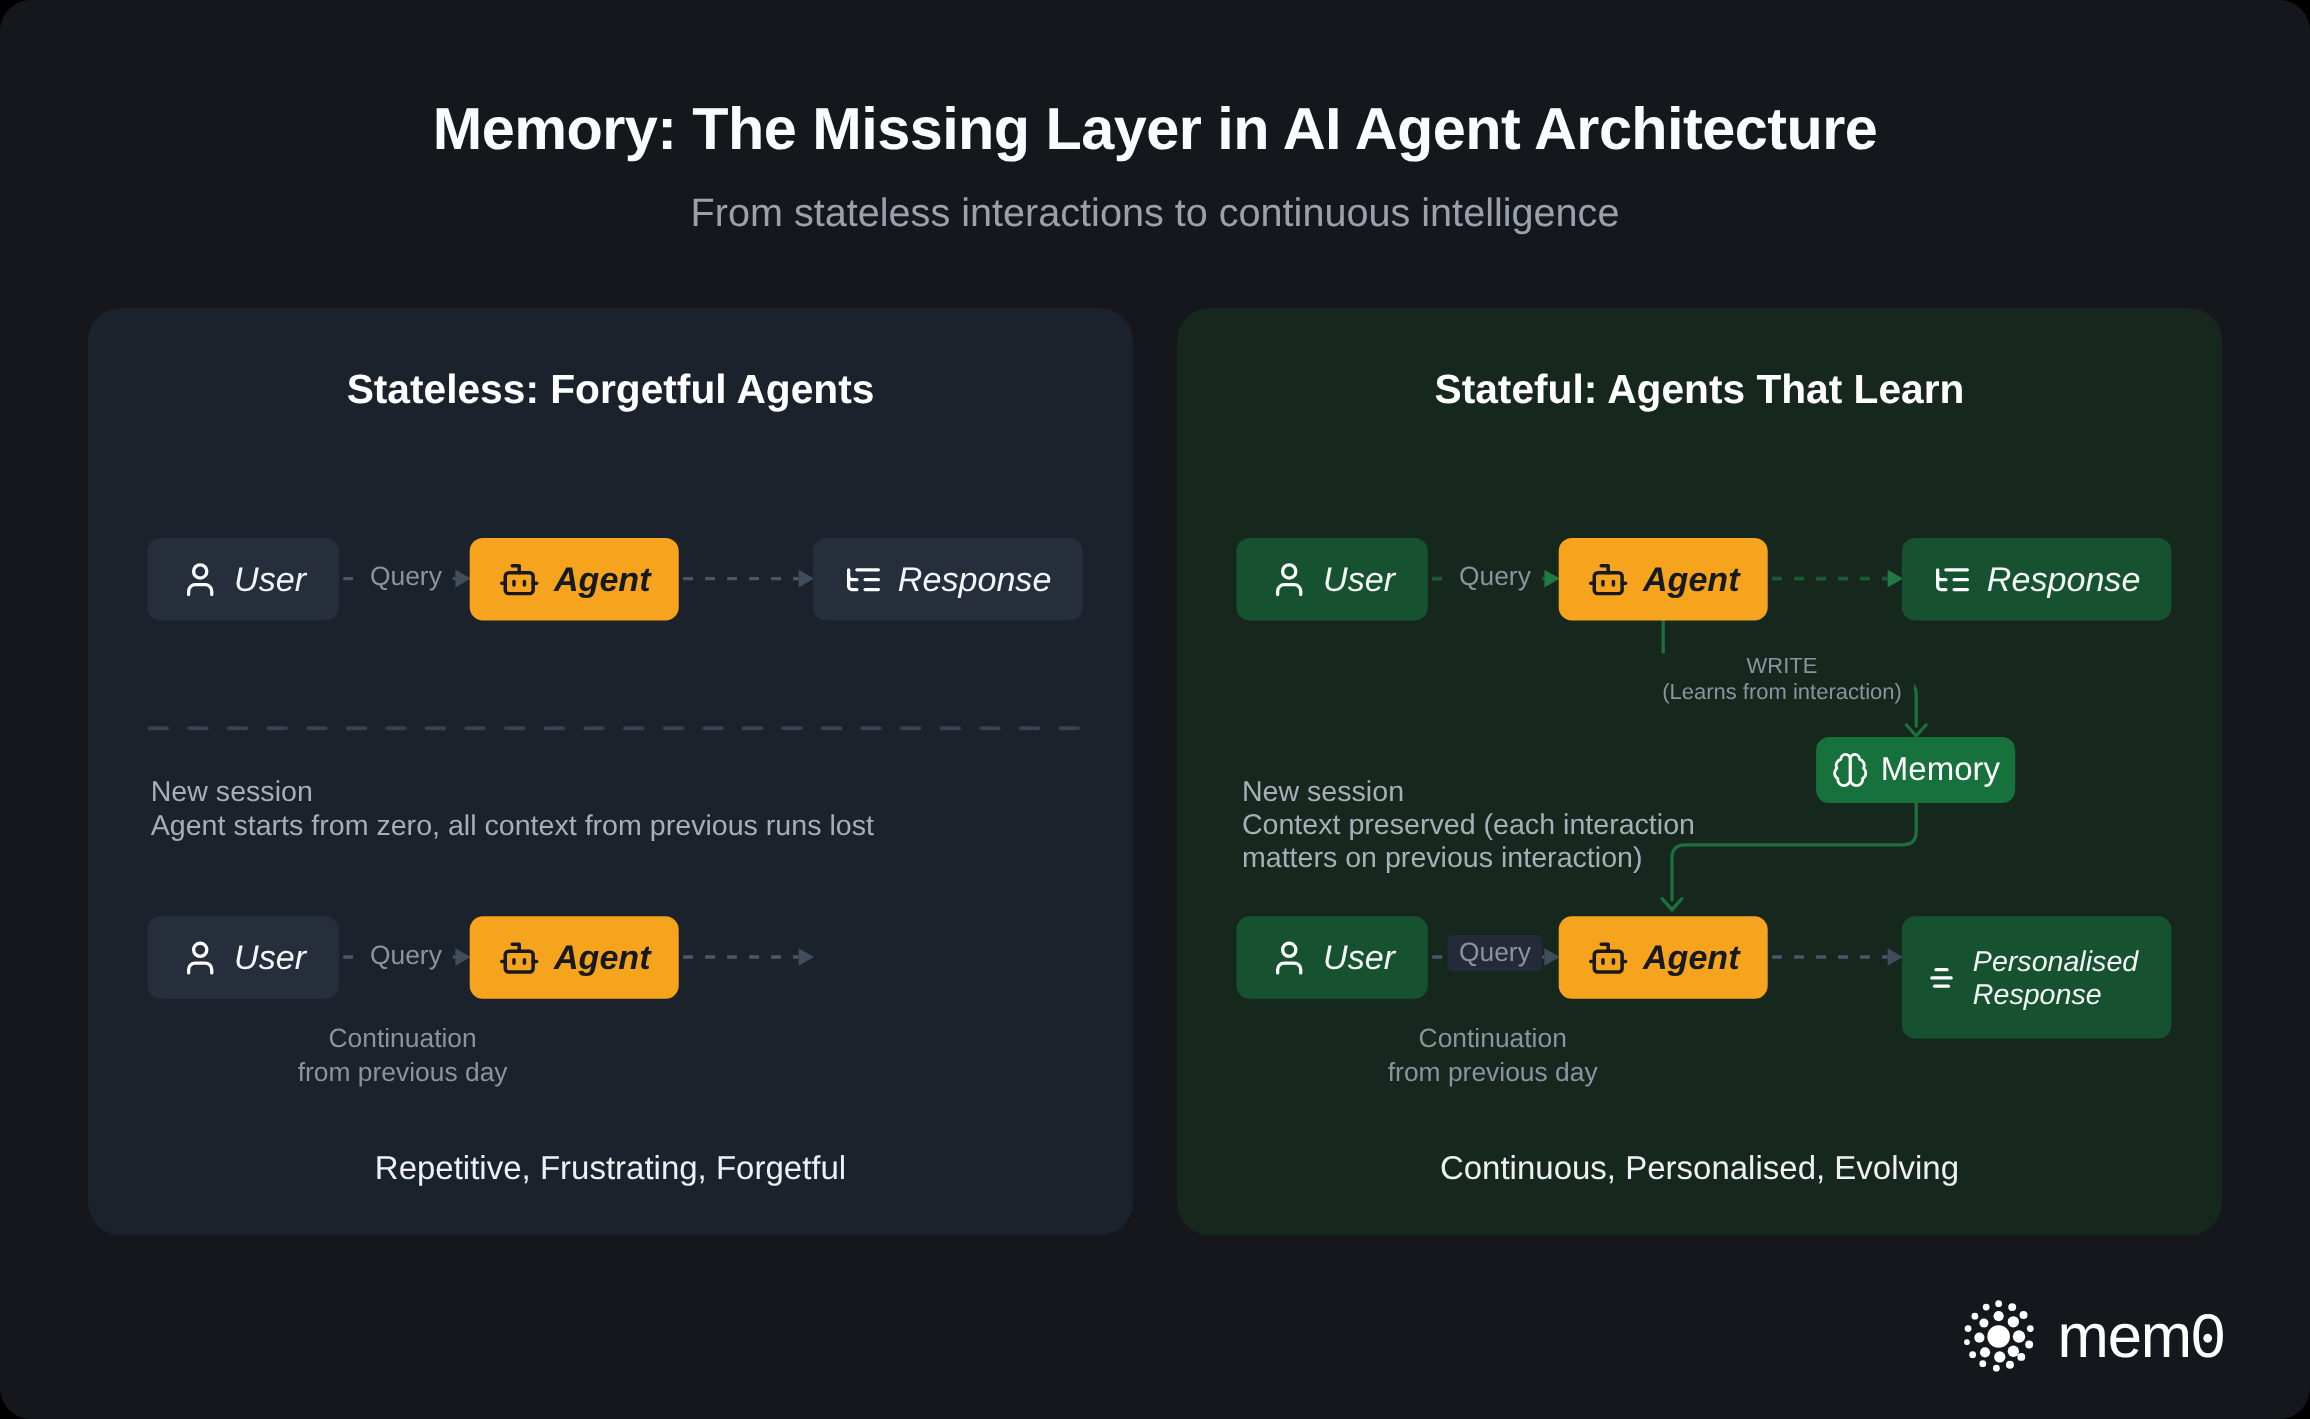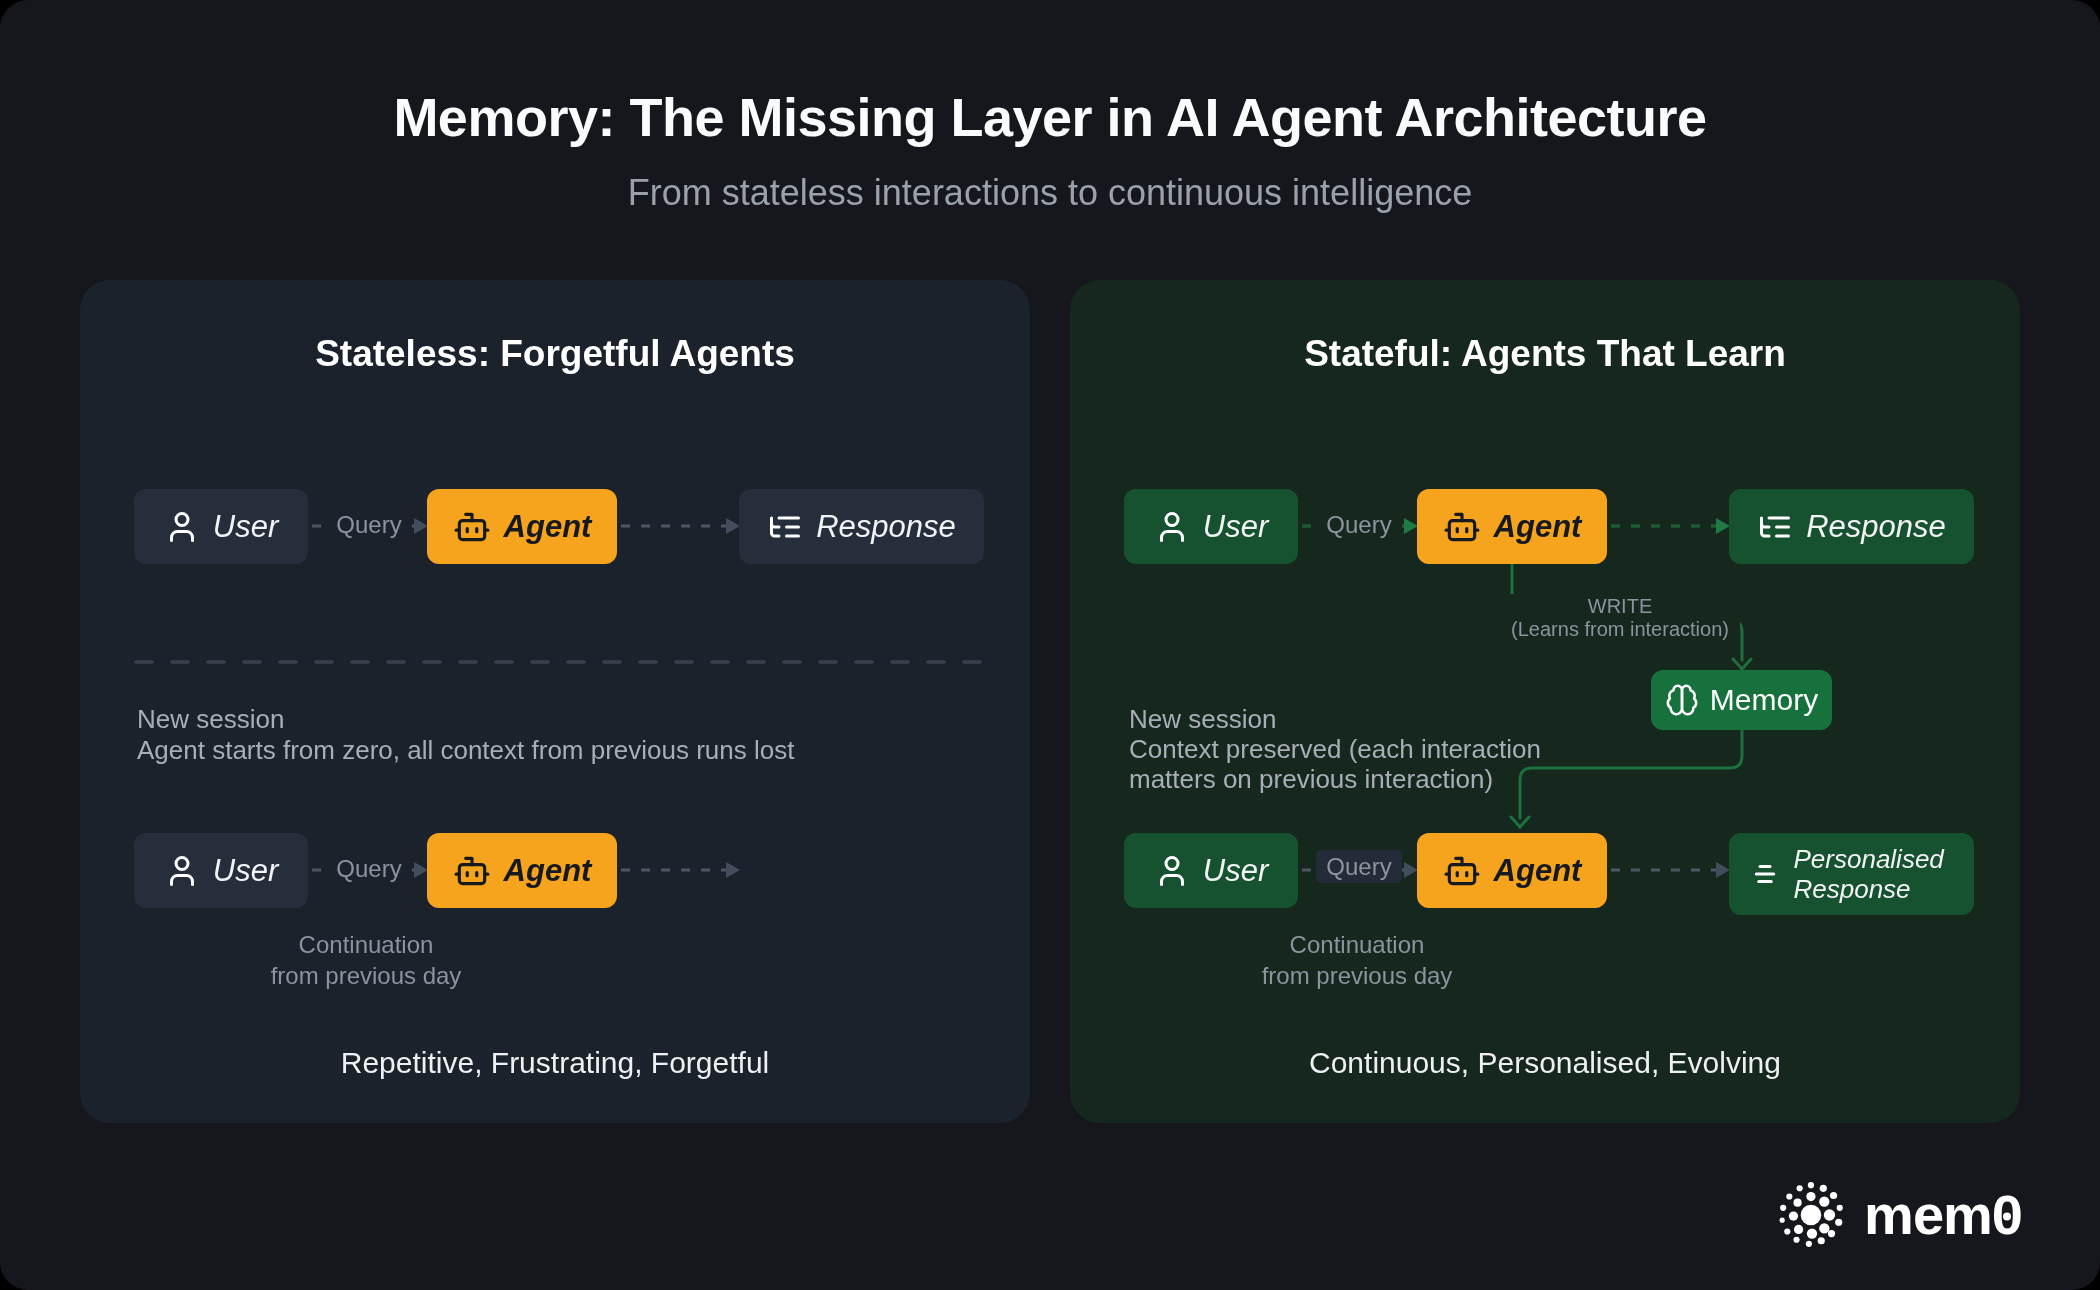--- a/index.html
+++ b/index.html
@@ -71,21 +71,21 @@
   .conn-label{position:absolute;text-align:center;font-size:20px;line-height:23px;
     color:var(--text-dim);background:var(--panel-right-bg);padding:1px 6px;}
 
   .session-note{position:absolute;font-size:26px;line-height:31px;color:var(--text-gray);}
   .continuation{position:absolute;width:260px;text-align:center;font-size:24px;
     line-height:31px;color:var(--text-dim);}
   .summary{position:absolute;left:0;right:0;top:766px;text-align:center;
     font-size:30px;font-weight:500;color:#eef0f3;}
 
   .footer-logo{position:absolute;right:78px;top:1178px;display:flex;align-items:center;gap:15px;}
-  .footer-logo .word{font-size:56px;font-weight:700;color:#fff;letter-spacing:-1px;display:flex;}
+  .footer-logo .word{font-size:56px;font-weight:400;color:#fff;letter-spacing:-1px;display:flex;}
   .logo-zero{position:relative;}
   .logo-zero::after{content:"";position:absolute;left:50%;top:54%;width:8px;height:8px;
     border-radius:50%;background:#fff;transform:translate(-50%,-55%);}
 </style>
 </head>
 <body>
 
 <div class="canvas">
 
   <div class="page-title">Memory: The Missing Layer in AI Agent Architecture</div>
@@ -263,21 +263,21 @@
       <svg width="38" height="38" viewBox="0 0 24 24" fill="none" stroke="#161a20" stroke-width="2" stroke-linecap="round" stroke-linejoin="round">
           <path d="M12 8V4H8"></path>
           <rect x="4" y="8" width="16" height="12" rx="2"></rect>
           <path d="M2 14h2"></path>
           <path d="M20 14h2"></path>
           <path d="M15 13v2"></path>
           <path d="M9 13v2"></path>
         </svg>
       <span class="lbl">Agent</span>
     </div>
-    <div class="node green result-row" style="left:659px;top:553px;width:245px;height:82px;gap:14px;">
+    <div class="node green result-row" style="left:659px;top:553px;width:245px;height:111px;gap:14px;">
       <svg width="30" height="30" viewBox="0 0 24 24" fill="none" stroke="#fff" stroke-width="2.4" stroke-linecap="round">
           <path d="M16 6H8"></path>
           <path d="M19 12H5"></path>
           <path d="M17 18H7"></path>
         </svg>
       <span class="lbl">Personalised Response</span>
     </div>
     <div class="continuation" style="left:157px;top:649px;">
       <div>Continuation</div>
       <div>from previous day</div>

